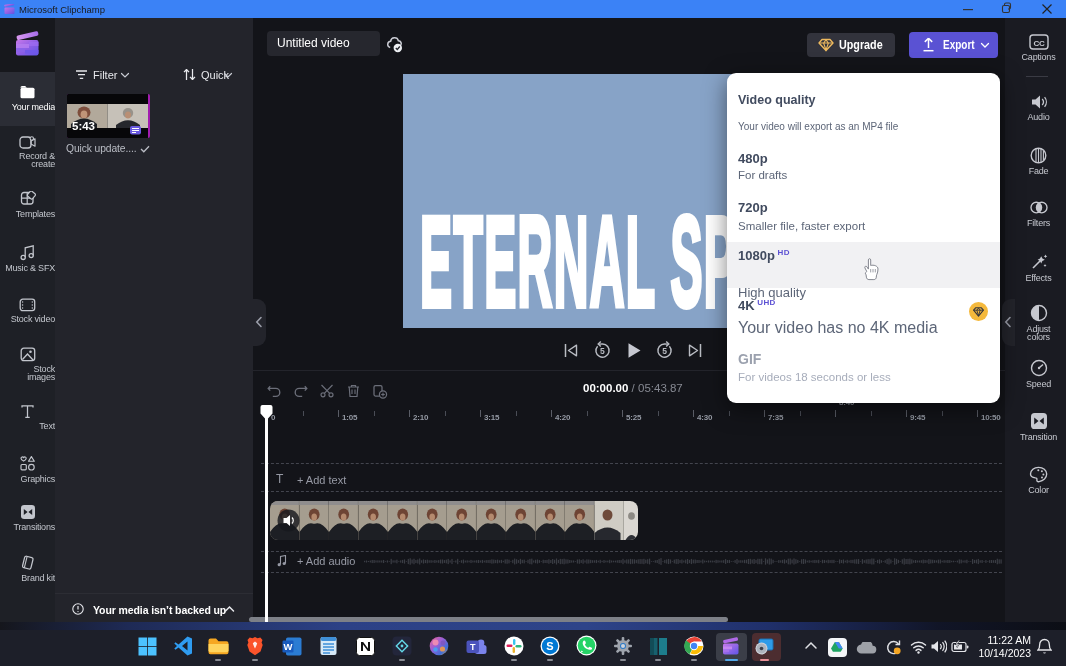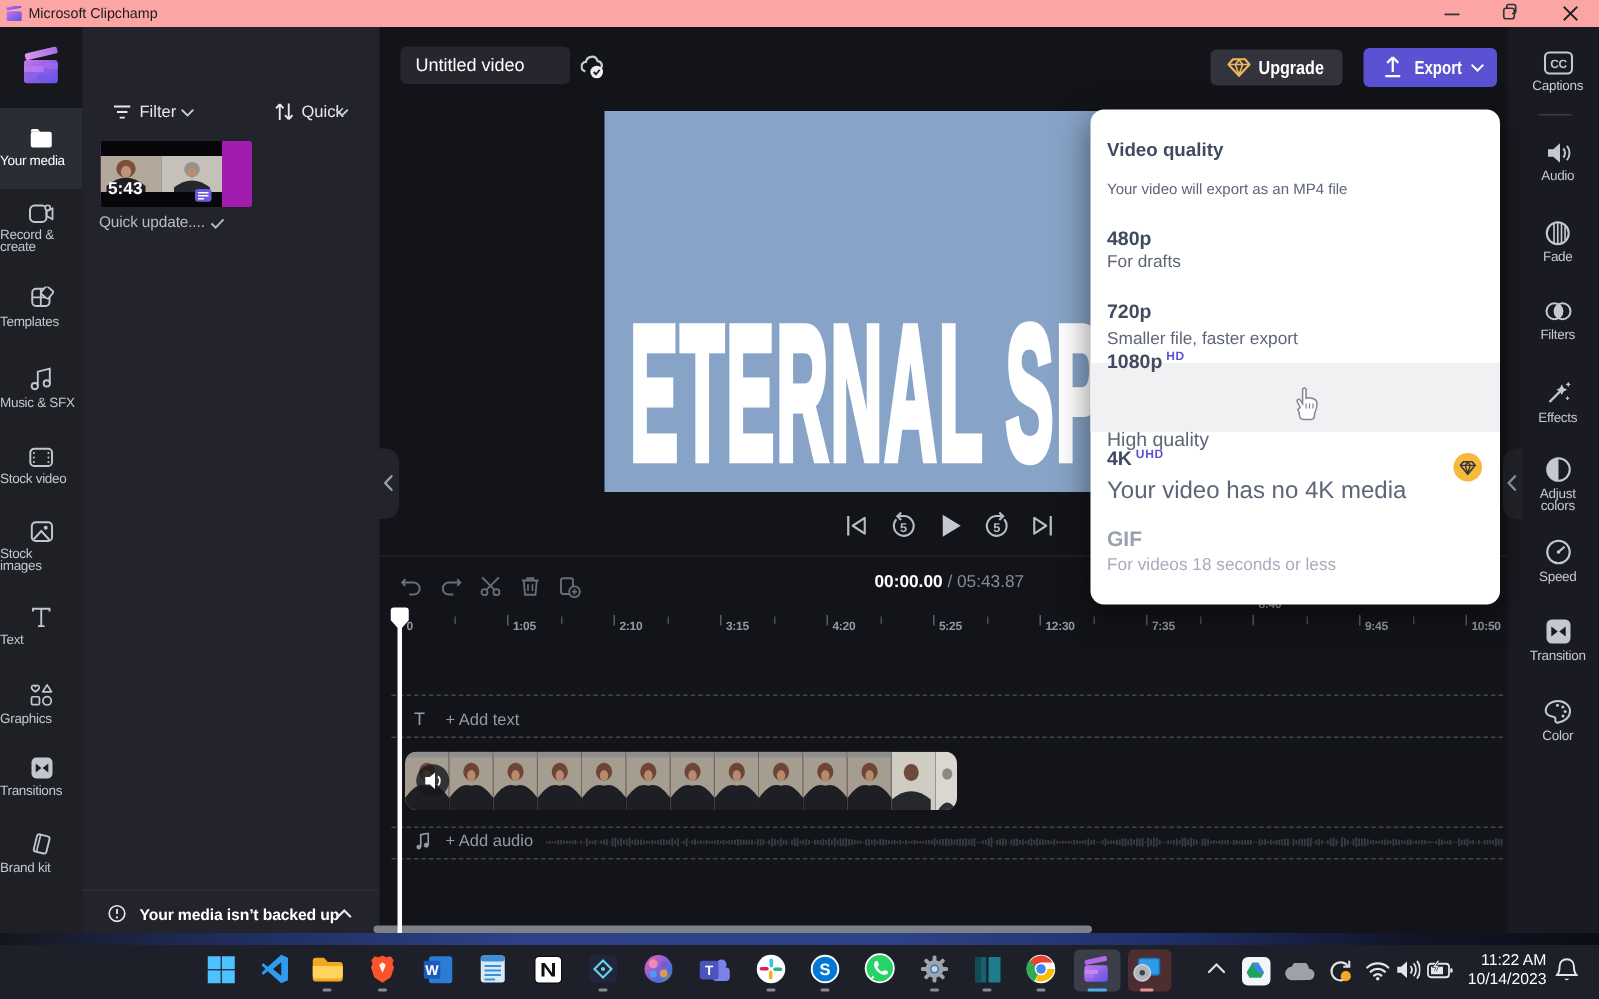--- a/index.html
+++ b/index.html
@@ -1,31 +1,31 @@
 <!DOCTYPE html>
 <html><head><meta charset="utf-8">
 <style>
 *{margin:0;padding:0;box-sizing:border-box}
 html,body{width:1066px;height:666px;overflow:hidden;background:#131419;font-family:"Liberation Sans",sans-serif;-webkit-font-smoothing:antialiased}
 .abs{position:absolute}
 #root{position:absolute;left:0;top:0;width:1066px;height:666px}
-#titlebar{position:absolute;left:0;top:0;width:1066px;height:18px;background:#fca5a5;color:#1b1b1b;font-size:9.5px}
+#titlebar{position:absolute;left:0;top:0;width:1066px;height:18px;background:#3b82f6;color:#1b1b1b;font-size:9.5px}
 #lsb{position:absolute;left:0;top:18px;width:55px;height:604px;background:#1e2026}
 #logoblk{position:absolute;left:0;top:18px;width:55px;height:54px;background:#17181d}
 #lsel{position:absolute;left:0;top:72px;width:55px;height:54px;background:#2b2d35}
-.lit{position:absolute;width:55px;text-align:left;color:#c3c6cd;font-size:9px;line-height:8px;letter-spacing:-.2px}
+.lit{position:absolute;width:55px;text-align:right;color:#c3c6cd;font-size:9px;line-height:8px;letter-spacing:-.2px}
 .lit svg{display:block;margin:0 auto 3px}
 .rit{position:absolute;left:1008px;width:61px;text-align:center;color:#c6c8cf;font-size:9px;line-height:8px;letter-spacing:-.2px}
 .rit svg{display:block;margin:0 auto 3px}
 #mpanel{position:absolute;left:55px;top:18px;width:198px;height:604px;background:#23242b}
 #ptab{position:absolute;left:252px;top:299px;width:14px;height:47px;background:#23242b;border-radius:0 9px 9px 0;color:#9a9da8}
 #rsb{position:absolute;left:1005px;top:18px;width:61px;height:604px;background:#1a1b22}
 #rtab{position:absolute;left:1002px;top:299px;width:13px;height:47px;background:#23242b;border-radius:9px 0 0 9px;color:#9a9da8}
 #importbtn{position:absolute;left:67px;top:32px;width:173px;height:25px;background:#5a52d3;border-radius:4px;color:#fff;font-weight:bold;font-size:13px;text-align:center;line-height:25px;padding-right:27px}
-#thumb{position:absolute;left:67px;top:94px;width:101px;height:44px;background:#a21caf;border-radius:2px;overflow:hidden}
+#thumb{position:absolute;left:67px;top:94px;width:83px;height:44px;background:#a21caf;border-radius:2px;overflow:hidden}
 #preview{position:absolute;left:403px;top:74px;width:452px;height:254px;background:#87a3c7;overflow:hidden}
 #etxt{position:absolute;left:17px;bottom:-8px;color:#fff;font-weight:bold;font-size:50.5px;letter-spacing:1.5px;transform:scaleX(0.95) scaleY(2.52);transform-origin:0 100%;-webkit-text-stroke:2.3px #fff;white-space:nowrap}
 #epanel{position:absolute;left:727px;top:73px;width:273px;height:330px;background:#fff;border-radius:9px;box-shadow:0 6px 22px rgba(0,0,0,.5);font-size:12px;color:#5d6678}
 .ep{position:absolute;left:11px}
 .nm{font-weight:bold;font-size:13px;color:#414b5f}
 .sup{font-weight:bold;font-size:8px;color:#5b50d3;position:relative;top:-5px;letter-spacing:.4px}
 #wall{position:absolute;left:0;top:622px;width:1066px;height:8px;background:linear-gradient(90deg,#15161c 0%,#1e2a55 12%,#2c4186 32%,#2e4489 55%,#20306b 72%,#111527 88%,#0c0e15 100%)}
 #taskbar{position:absolute;left:0;top:630px;width:1066px;height:36px;background:#1d1f29}
 .tdash{position:absolute;top:659px;width:6px;height:2px;border-radius:1px;background:#888b93}
 .ticks{position:absolute;color:#9499a3;font-size:8px;font-weight:bold;letter-spacing:-.2px}
@@ -312,21 +312,21 @@
 <div class="abs" style="left:480px;top:410px;width:1px;height:7px;background:#5a5d66"></div>
 <span class="ticks" style="left:484px;top:413px">3:15</span>
 <div class="abs" style="left:515.5px;top:411px;width:1px;height:5px;background:#4a4d56"></div>
 <div class="abs" style="left:551px;top:410px;width:1px;height:7px;background:#5a5d66"></div>
 <span class="ticks" style="left:555px;top:413px">4:20</span>
 <div class="abs" style="left:586.5px;top:411px;width:1px;height:5px;background:#4a4d56"></div>
 <div class="abs" style="left:622px;top:410px;width:1px;height:7px;background:#5a5d66"></div>
 <span class="ticks" style="left:626px;top:413px">5:25</span>
 <div class="abs" style="left:657.5px;top:411px;width:1px;height:5px;background:#4a4d56"></div>
 <div class="abs" style="left:693px;top:410px;width:1px;height:7px;background:#5a5d66"></div>
-<span class="ticks" style="left:697px;top:413px">12:30</span>
+<span class="ticks" style="left:697px;top:413px">4:30</span>
 <div class="abs" style="left:728.5px;top:411px;width:1px;height:5px;background:#4a4d56"></div>
 <div class="abs" style="left:764px;top:410px;width:1px;height:7px;background:#5a5d66"></div>
 <span class="ticks" style="left:768px;top:413px">7:35</span>
 <div class="abs" style="left:799.5px;top:411px;width:1px;height:5px;background:#4a4d56"></div>
 <div class="abs" style="left:835px;top:410px;width:1px;height:7px;background:#5a5d66"></div>
 <span class="ticks" style="left:839px;top:398px">8:40</span>
 <div class="abs" style="left:870.5px;top:411px;width:1px;height:5px;background:#4a4d56"></div>
 <div class="abs" style="left:906px;top:410px;width:1px;height:7px;background:#5a5d66"></div>
 <span class="ticks" style="left:910px;top:413px">9:45</span>
 <div class="abs" style="left:941.5px;top:411px;width:1px;height:5px;background:#4a4d56"></div>
@@ -876,21 +876,21 @@
 </div>
 
 <div id="epanel">
  <div class="abs" style="left:0;top:169px;width:273px;height:46px;background:#f1f1f3"></div>
  <span class="ep nm" style="top:20px;font-size:12.5px">Video quality</span>
  <span class="ep" style="top:48px;font-size:10px">Your video will export as an MP4 file</span>
  <span class="ep nm" style="top:78px">480p</span>
  <span class="ep" style="top:96px;font-size:11.5px">For drafts</span>
  <span class="ep nm" style="top:127px">720p</span>
  <span class="ep" style="top:146.5px;font-size:11.5px">Smaller file, faster export</span>
- <span class="ep nm" style="top:160px">1080p<span class="sup">&nbsp;HD</span></span>
+ <span class="ep nm" style="top:175px">1080p<span class="sup">&nbsp;HD</span></span>
  <span class="ep" style="top:212px;font-size:13px">High quality</span>
  <span class="ep nm" style="top:225px">4K<span class="sup">&nbsp;UHD</span></span>
  <span class="ep" style="top:246px;font-size:16px">Your video has no 4K media</span>
  <span class="ep" style="top:277.5px;font-weight:bold;font-size:14px;color:#9ba1ae">GIF</span>
  <span class="ep" style="top:297.5px;font-size:11.5px;color:#a7adbb">For videos 18 seconds or less</span>
  <div class="abs" style="left:242px;top:229px;width:19px;height:19px;border-radius:50%;background:#f5b93c">
   <svg class="abs" style="left:4px;top:4.5px" width="11" height="10" viewBox="0 0 11 10">
           <path d="M2.6 0.8 h5.8 l2 2.4 -4.9 6 -4.9-6 z" fill="none" stroke="#33343c" stroke-width="1.1" stroke-linejoin="round"></path>
           <path d="M0.7 3.2 h9.6 M3.8 3.2 L5.5 1 l1.7 2.2 L5.5 8.6 z" fill="none" stroke="#33343c" stroke-width="0.9"></path>
         </svg>

